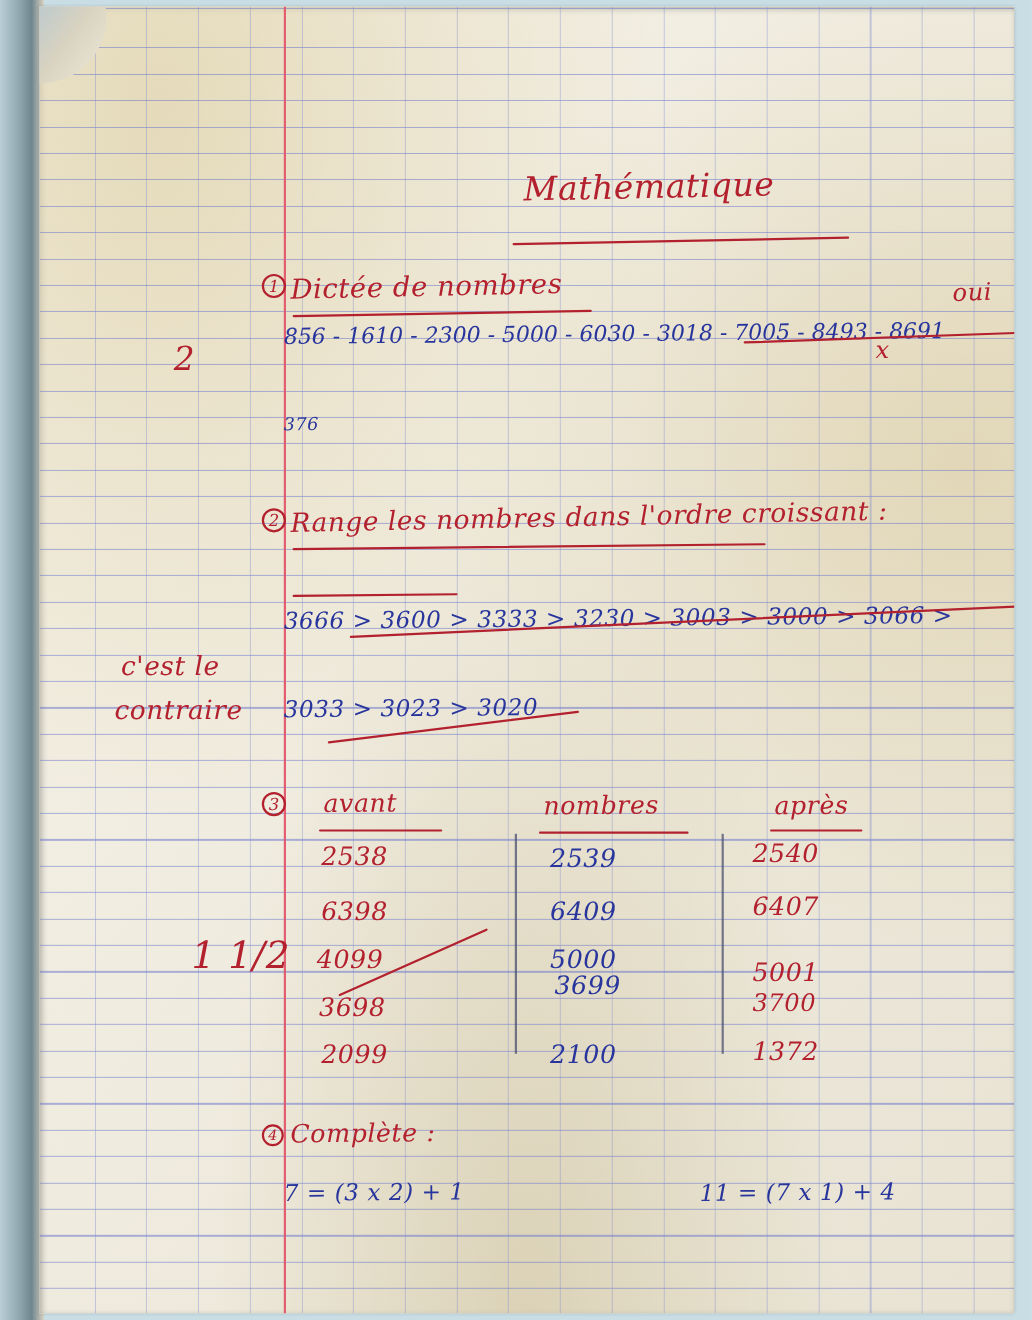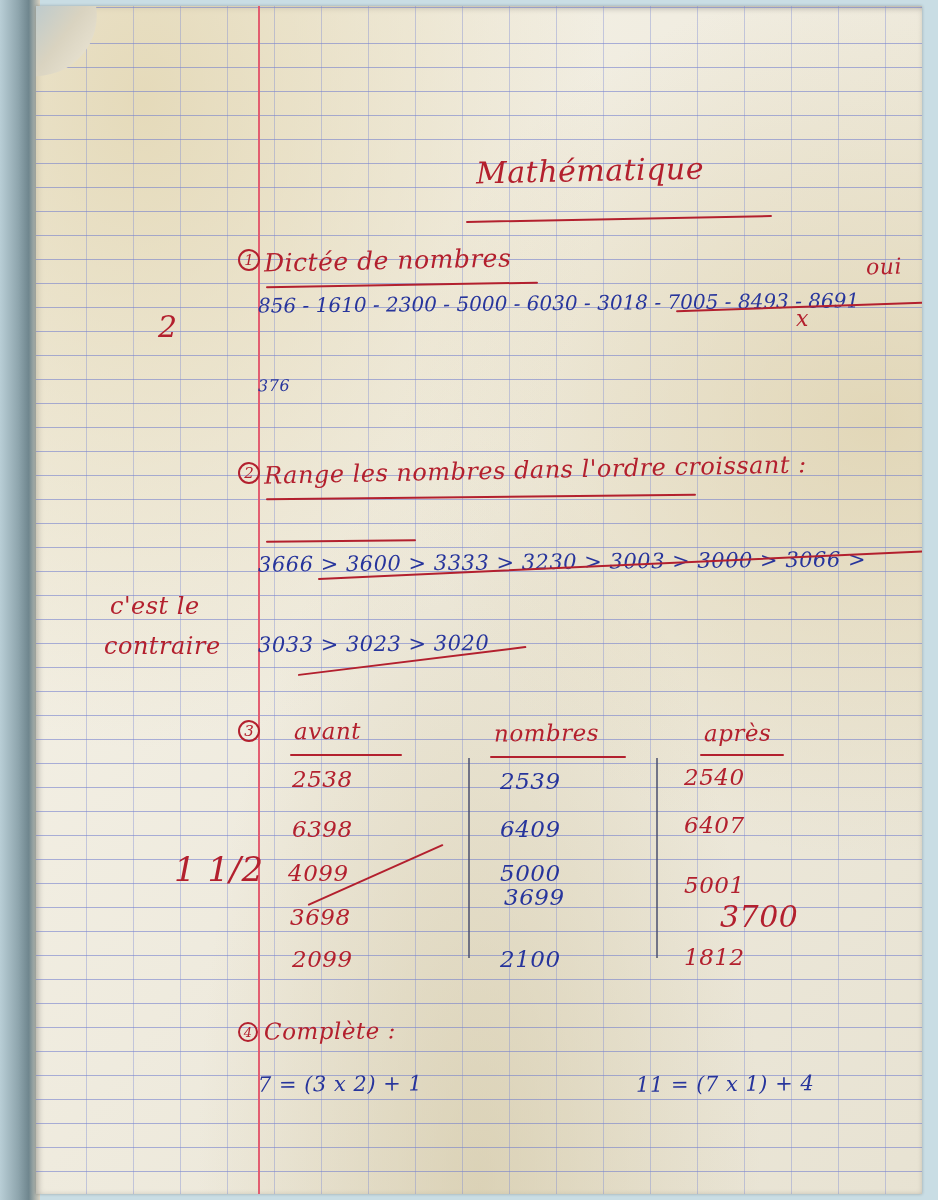--- a/index.html
+++ b/index.html
@@ -225,25 +225,25 @@
     <div class="hw red" style="left:256px; top:812px; font-size:23px;">6398</div>
     <div class="hw blue" style="left:464px; top:812px; font-size:23px;">6409</div>
     <div class="hw red" style="left:648px; top:808px; font-size:23px;">6407</div>
 
     <div class="hw red" style="left:252px; top:856px; font-size:23px;">4099</div>
     <div class="hw blue" style="left:464px; top:856px; font-size:23px;">5000</div>
     <div class="hw red" style="left:648px; top:868px; font-size:23px;">5001</div>
 
     <div class="hw red" style="left:254px; top:900px; font-size:23px;">3698</div>
     <div class="hw blue" style="left:468px; top:880px; font-size:23px;text-align:center;">3699</div>
-    <div class="hw red" style="left:684px; top:896px; font-size:30px;">3700</div>
+    <div class="hw red" style="left:648px; top:896px; font-size:22px;">3700</div>
 
     <div class="hw red" style="left:256px; top:942px; font-size:23px;">2099</div>
     <div class="hw blue" style="left:464px; top:942px; font-size:23px;">2100</div>
-    <div class="hw red" style="left:648px; top:940px; font-size:23px;">1812</div>
+    <div class="hw red" style="left:648px; top:940px; font-size:23px;">1372</div>
 
     <div class="diag" style="left:272px; top:898px; width:148px; transform:rotate(-24deg);"></div>
     <div class="hw red" style="left:138px; top:846px; font-size:34px;font-style:italic;">1 1/2</div>
 
     <div class="circnum" style="left:202px; top:1016px; font-size:13px; width:20px; height:20px; line-height:17px;">4</div>
     <div class="hw red tilt0" style="left:228px; top:1014px; font-size:23px;">Complète :</div>
 
     <div class="hw blue tilt0" style="left:222px; top:1068px; font-size:21px;">7 = (3 x 2) + 1</div>
     <div class="hw blue tilt0" style="left:600px; top:1068px; font-size:21px;">11 = (7 x 1) + 4</div>
   </div>

